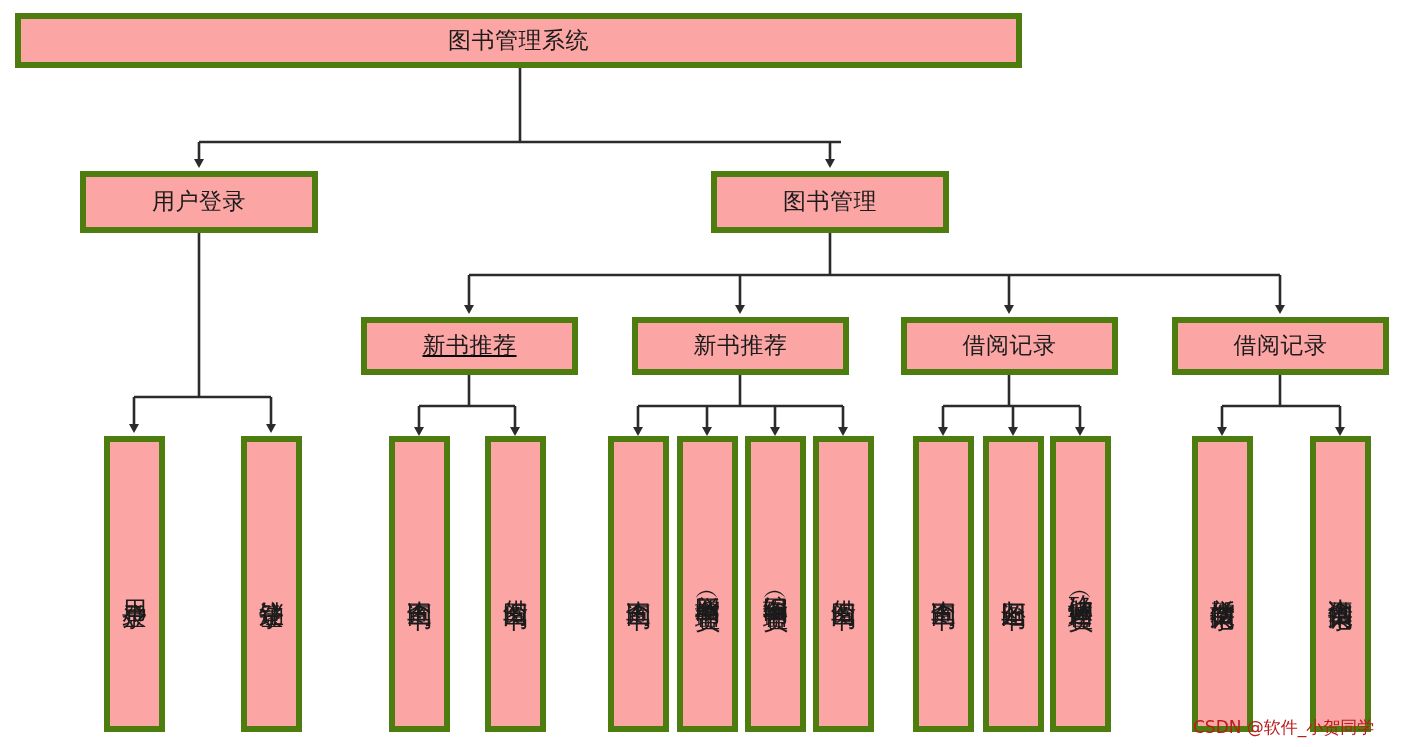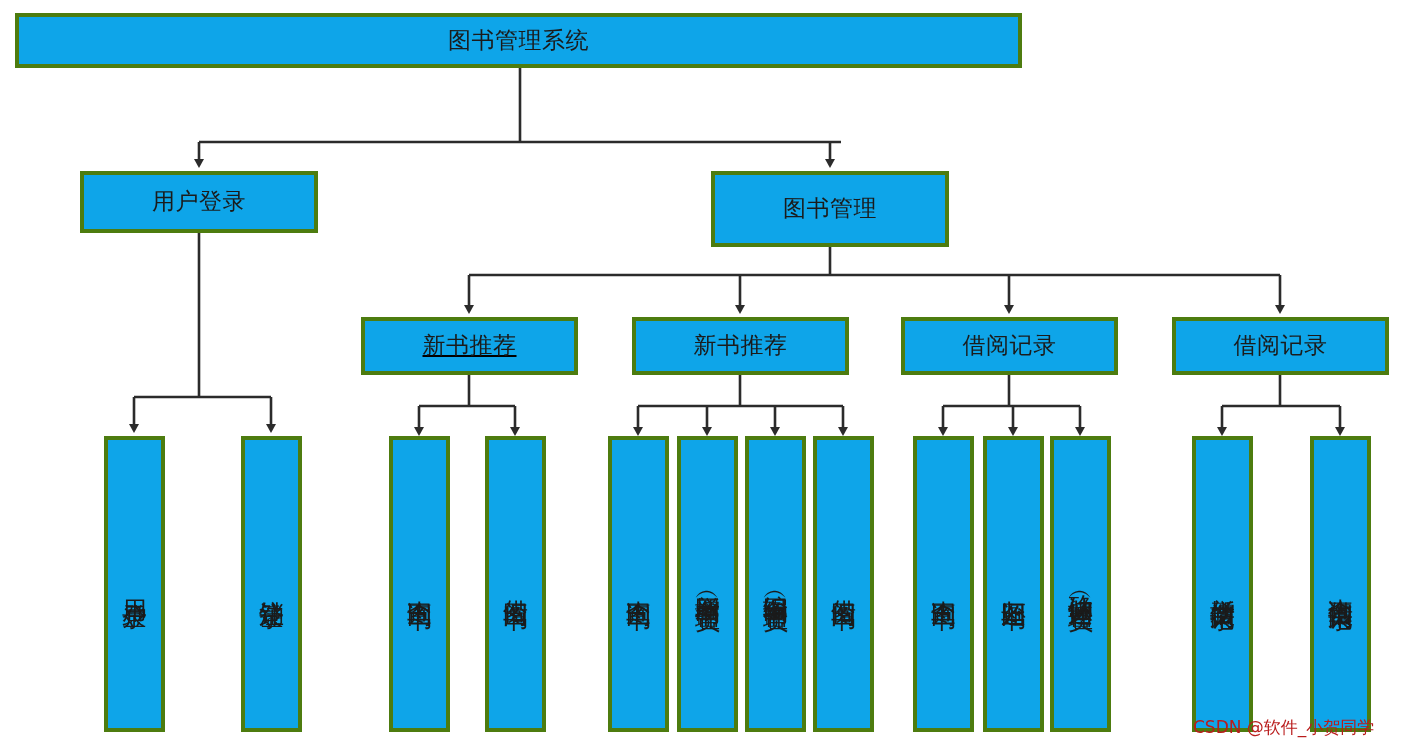--- a/index.html
+++ b/index.html
@@ -22,22 +22,22 @@
   svg.diagram-canvas {
     position: absolute;
     left: 0;
     top: 0;
     width: 1405px;
     height: 747px;
   }
   .node-box {
     position: absolute;
     box-sizing: border-box;
-    background: #0ea5e9;
-    border: 4px solid #4d7c0f;
+    background: #fca5a5;
+    border: 6px solid #4d7c0f;
     display: flex;
     align-items: center;
     justify-content: center;
     overflow: hidden;
   }
   .node-label {
     color: #1b1b1b;
     white-space: nowrap;
     line-height: 1.12;
   }
@@ -136,21 +136,21 @@
     </g>
   </svg>
 
   <div class="node-box root horizontal" style="left:15px; top:13px; width:1007px; height:55px;">
     <span class="node-label">图书管理系统</span>
   </div>
 
   <div class="node-box horizontal" style="left:80px; top:171px; width:238px; height:62px;">
     <span class="node-label">用户登录</span>
   </div>
-  <div class="node-box horizontal" style="left:711px; top:171px; width:238px; height:76px;">
+  <div class="node-box horizontal" style="left:711px; top:171px; width:238px; height:62px;">
     <span class="node-label">图书管理</span>
   </div>
 
   <div class="node-box horizontal" style="left:361px; top:317px; width:217px; height:58px;text-decoration:underline;">
     <span class="node-label">新书推荐</span>
   </div>
   <div class="node-box horizontal" style="left:632px; top:317px; width:217px; height:58px;">
     <span class="node-label">新书推荐</span>
   </div>
   <div class="node-box horizontal" style="left:901px; top:317px; width:217px; height:58px;">

